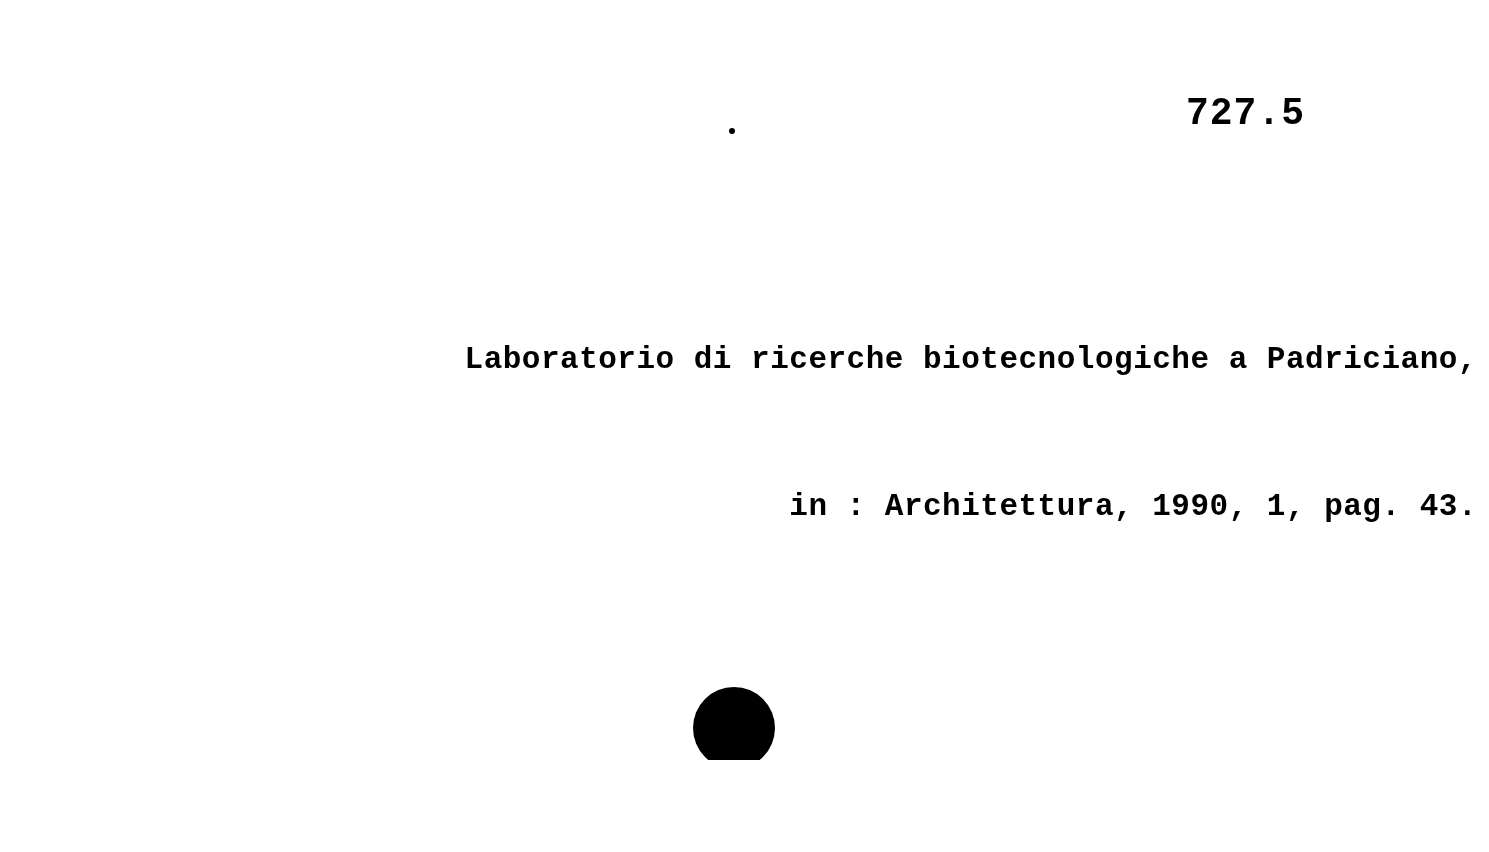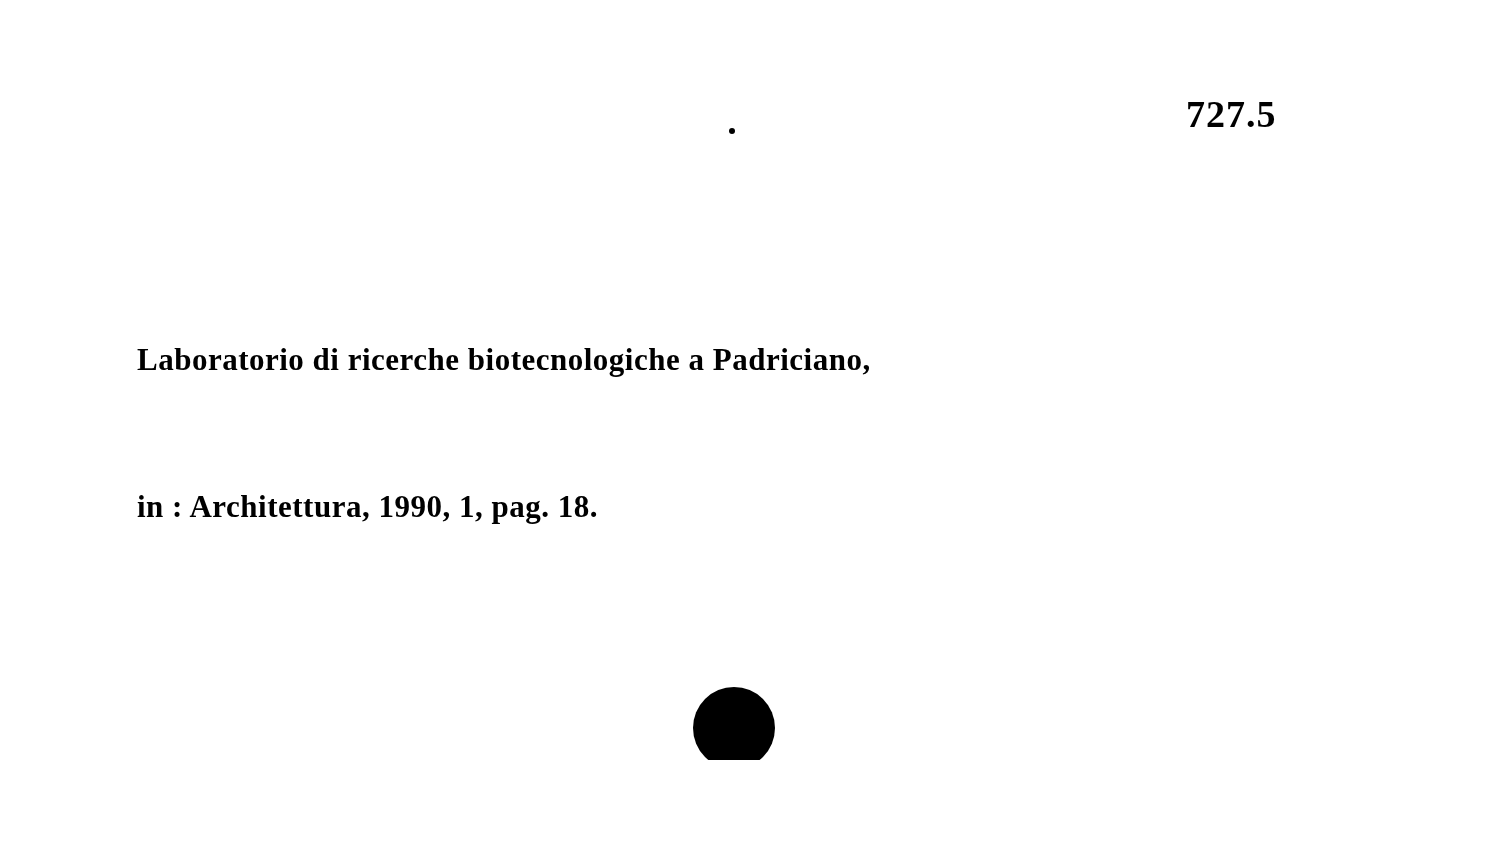--- a/index.html
+++ b/index.html
@@ -6,21 +6,21 @@
     margin: 0;
     padding: 0;
     background: #ffffff;
   }
   .card {
     position: relative;
     width: 1489px;
     height: 760px;
     background: #ffffff;
     overflow: hidden;
-    font-family: Liberation Serif, serif;
+    font-family: Liberation Mono, monospace;
     color: #000000;
   }
   .classmark {
     position: absolute;
     top: 92px;
     left: 1186px;
     font-size: 38px;
     font-weight: bold;
     letter-spacing: 1px;
     white-space: pre;
@@ -47,20 +47,21 @@
     width: 1340px;
     font-size: 31px;
     font-weight: bold;
     line-height: 49px;
     letter-spacing: 0.5px;
     white-space: pre-wrap;
   }
   .entry .line {
     display: block;
     white-space: pre;
+    text-align: right;
   }
   .punch-hole {
     position: absolute;
     left: 693px;
     top: 687px;
     width: 82px;
     height: 82px;
     background: #000000;
     border-radius: 50%;
   }
@@ -85,21 +86,21 @@
 <body>
 
 <div class="card">
 
   <div class="classmark">727.5</div>
 
   <div class="dot-mark dot-top"></div>
 
   <div class="entry">
     <span class="line">Laboratorio di ricerche biotecnologiche a Padriciano,</span>
-    <span class="line">in : Architettura, 1990, 1, pag. 18.</span>
+    <span class="line">in : Architettura, 1990, 1, pag. 43.</span>
   </div>
 
   <div class="punch-hole"></div>
 
   <div class="dot-mark dot-bottom"></div>
 
   <div class="edge-tick tick-left"></div>
   <div class="edge-tick tick-right"></div>
 
 </div>

